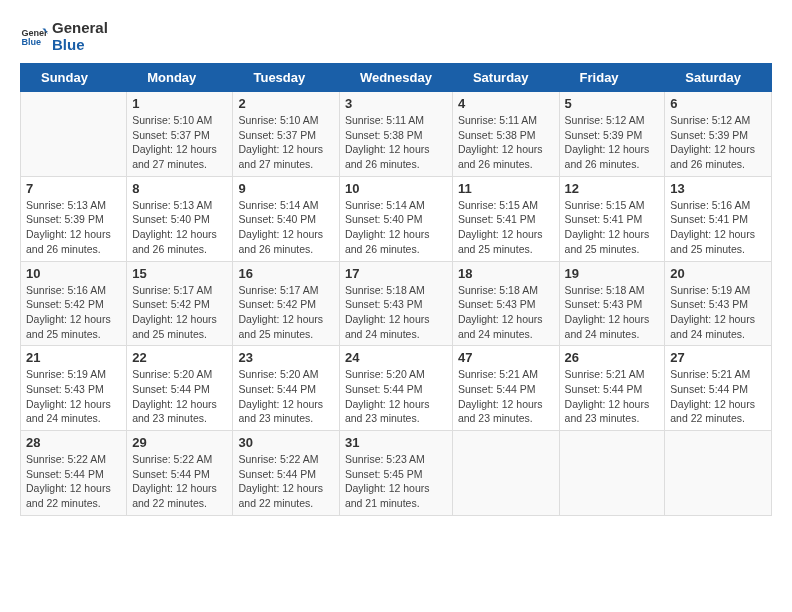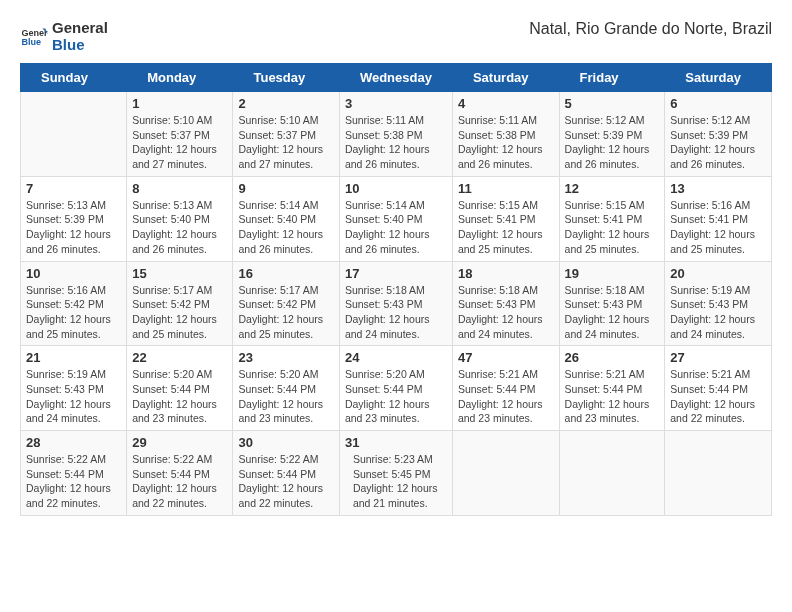--- a/index.html
+++ b/index.html
@@ -91,21 +91,20 @@
       <text x="2" y="18" font-size="13" font-weight="bold" fill="#333">General</text>
       <text x="2" y="32" font-size="13" font-weight="bold" fill="#1a5fa8">Blue</text>
       <polygon points="32,8 40,16 36,8" fill="#1a5fa8"></polygon>
     </svg>
     <div>
       <div style="font-size:15px;font-weight:bold;color:#333;line-height:1.1">General</div>
       <div style="font-size:15px;font-weight:bold;color:#1a5fa8;line-height:1.1">Blue</div>
     </div>
   </div>
   <div class="title-block">
-    <div class="subtitle">Natal, Rio Grande do Norte, Brazil</div>
   </div>
 </div>
 
 <table class="calendar">
   <thead>
     <tr>
     <th>Sunday</th>
         <th>Monday</th>
         <th>Tuesday</th>
         <th>Wednesday</th>
@@ -300,21 +299,21 @@
 Daylight: 12 hours and 22 minutes.</div>
         </td>
         <td>
           <div class="day-number">30</div>
           <div class="day-info" style="white-space: pre-line;">Sunrise: 5:22 AM
 Sunset: 5:44 PM
 Daylight: 12 hours and 22 minutes.</div>
         </td>
         <td>
           <div class="day-number">31</div>
-          <div class="day-info" style="white-space: pre-line; margin-left: 8px;">Sunrise: 5:23 AM
+          <div class="day-info" style="white-space: pre-line;">Sunrise: 5:23 AM
 Sunset: 5:45 PM
 Daylight: 12 hours and 21 minutes.</div>
         </td>
         <td class="empty-cell"></td>
         <td class="empty-cell"></td>
         <td class="empty-cell"></td>
       </tr>
     </tbody>
 </table>
 

